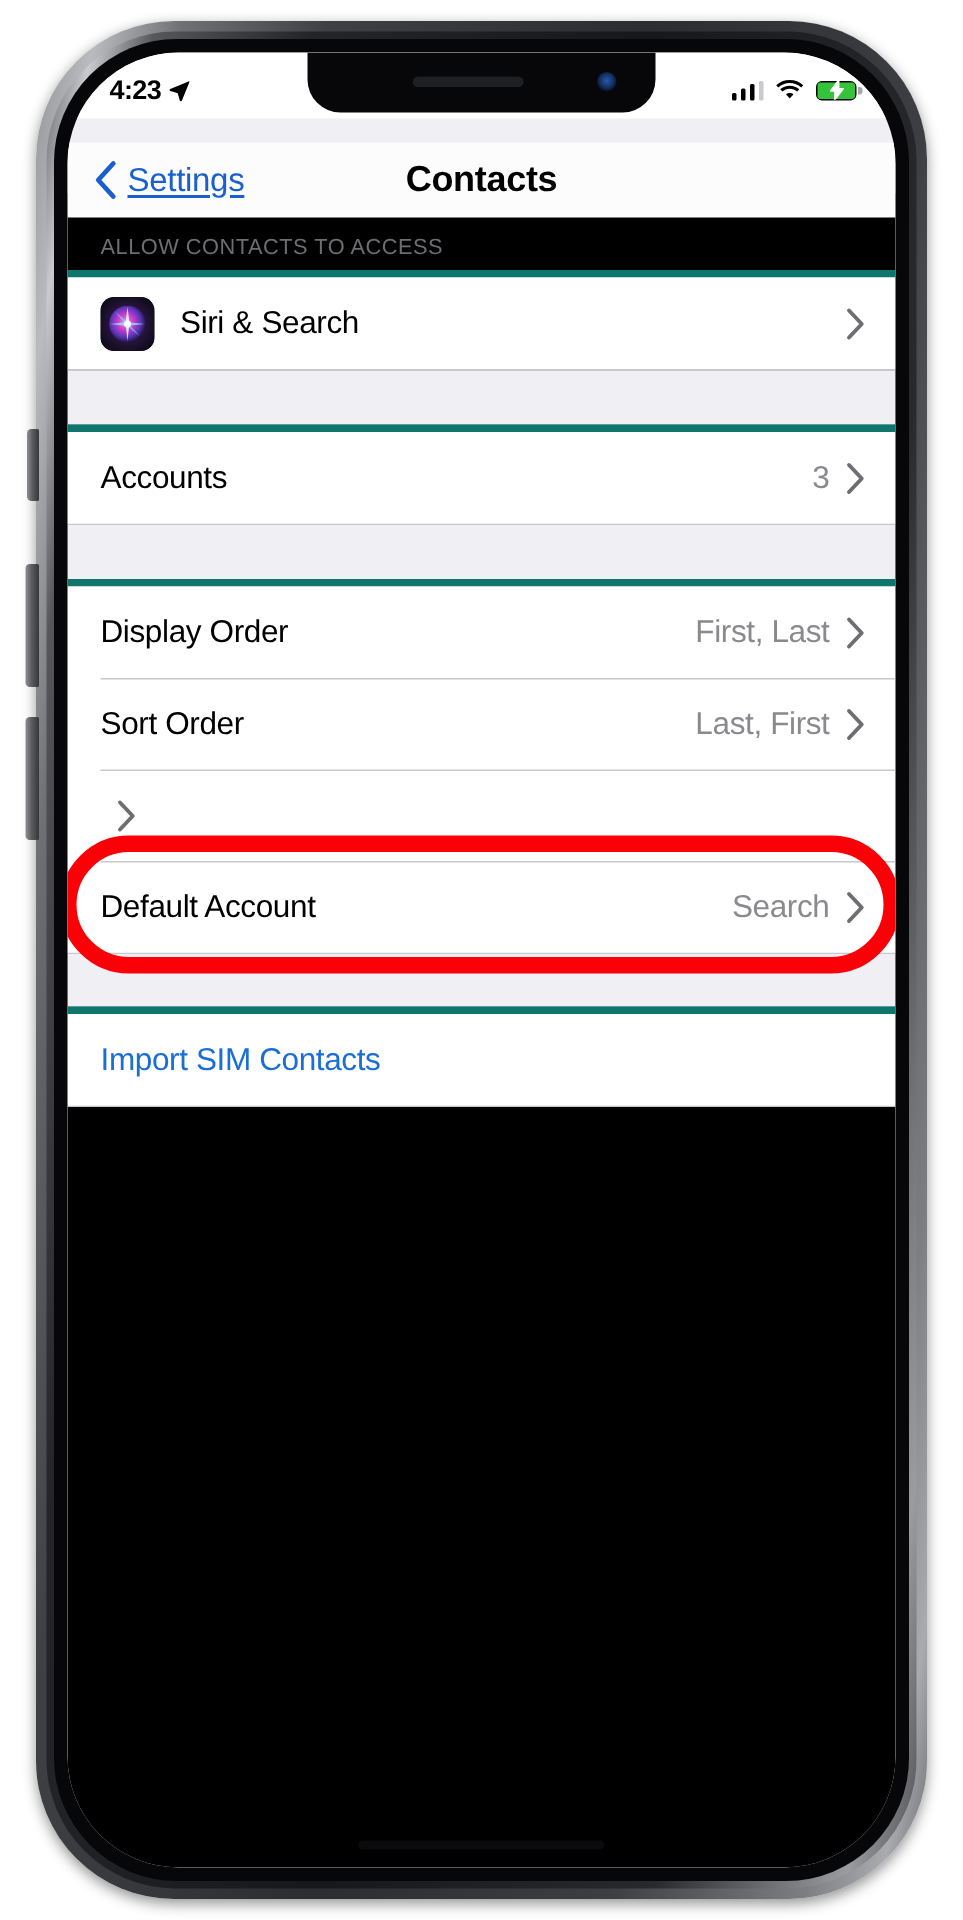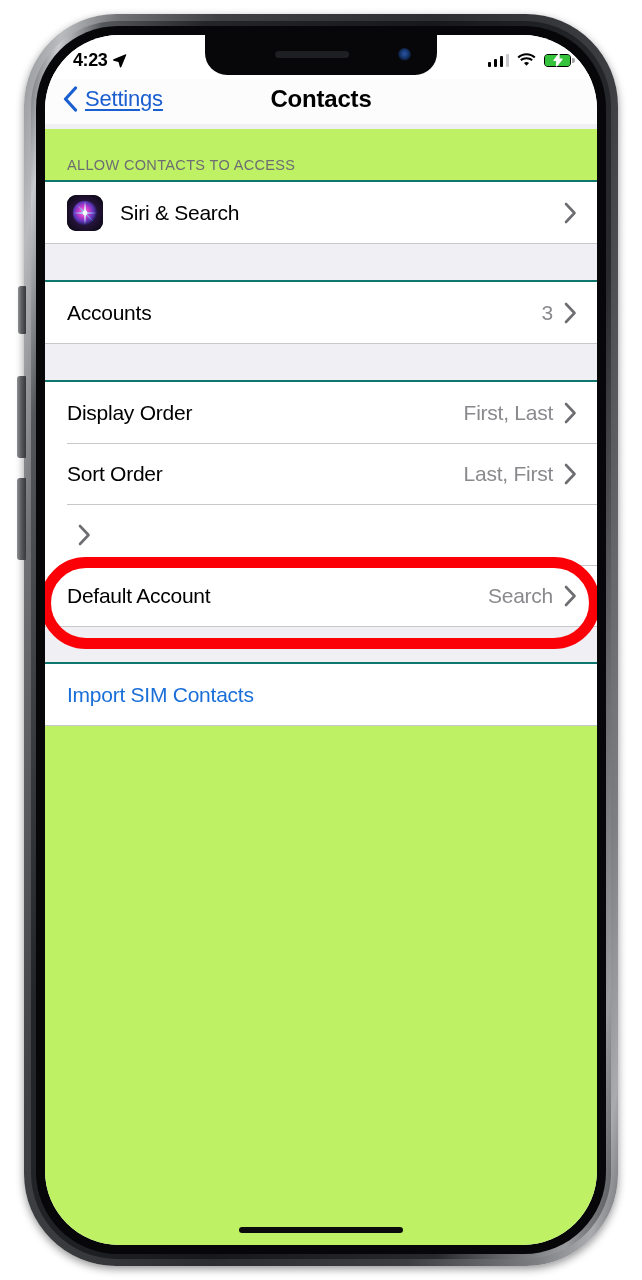--- a/index.html
+++ b/index.html
@@ -168,21 +168,21 @@
   .bolt {
     position: absolute;
     left: 50%; top: 50%;
     transform: translate(-50%,-50%);
     z-index: 2;
   }
 
   
   .navbar {
     position: absolute;
-    left: 0; top: 39px;
+    left: 0; top: 60px;
     width: 100%;
     height: 50px;
     background: #fcfcfc;
     display: flex;
     align-items: center;
     z-index: 20;
   }
   .nav-back {
     display: flex;
     align-items: center;
@@ -205,34 +205,34 @@
     font-weight: bold;
     color: #000;
     letter-spacing: -.2px;
     pointer-events: none;
   }
 
   
   .content {
     position: absolute;
     left: 0; top: 94px; right: 0; bottom: 0;
-    background: #bef264;
+    background: #000000;
     overflow: hidden;
   }
 
   .sec-header {
     padding: 28px 22px 7px 22px;
     font-size: 14.5px;
     color: #6d6d72;
     letter-spacing: .35px;
   }
 
   .group {
     background: #ffffff;
-    border-top: 2px solid #0f766e;
+    border-top: 5px solid #0f766e;
     border-bottom: 1px solid #c8c7cc;
   }
 
   .gap { height: 36px; background: #efeff4; }
   .gap-sm { height: 35px; background: #efeff4; }
 
   .row {
     position: relative;
     display: flex;
     align-items: center;

